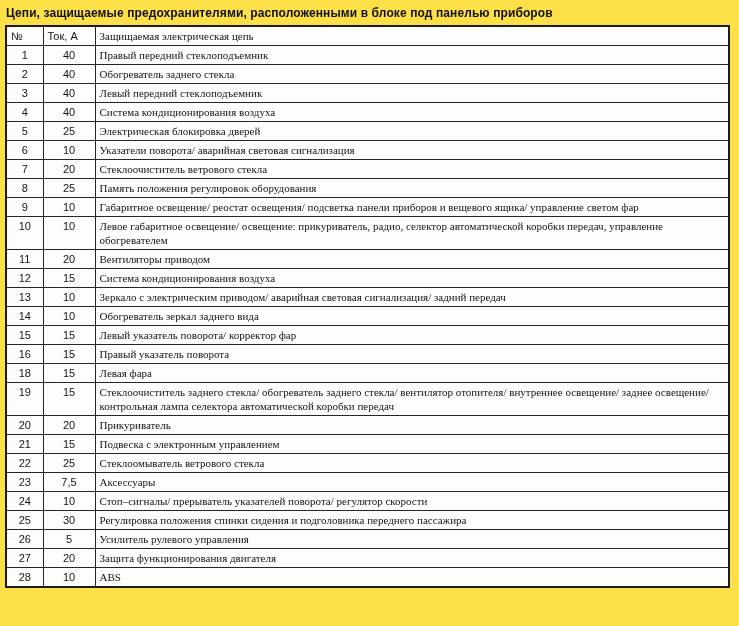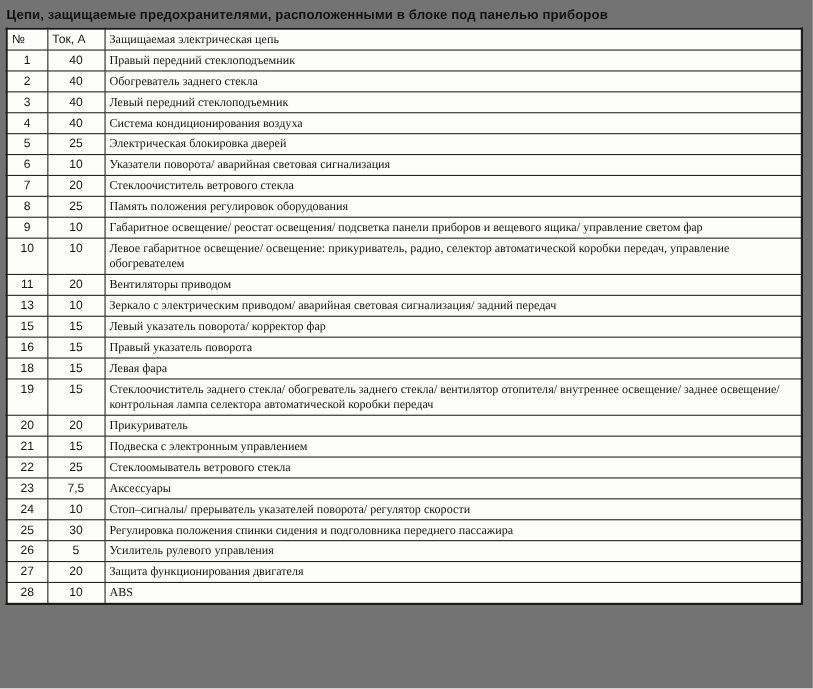--- a/index.html
+++ b/index.html
@@ -5,21 +5,21 @@
   * { box-sizing: border-box; margin: 0; padding: 0; }
   html, body {
     width: 739px;
     background: #fdfdfc;
     font-family: "Liberation Sans", sans-serif;
     color: #151515;
   }
   .page {
     width: 739px;
     height: 626px;
-    background: #737373;
+    background: #fde047;
     padding: 4px 6px 4px 5px;
   }
   .doc-title {
     font-size: 12px;
     font-weight: bold;
     letter-spacing: 0.1px;
     margin: 2px 0 5px 1px;
     color: #111;
   }
   table.fuse-table {
@@ -114,23 +114,33 @@
           <td class="cell-no">10</td>
           <td class="cell-amp">10</td>
           <td class="cell-circuit">Левое габаритное освещение/ освещение: прикуриватель, радио, селектор автоматической коробки передач, управление обогревателем</td>
         </tr>
         <tr>
           <td class="cell-no">11</td>
           <td class="cell-amp">20</td>
           <td class="cell-circuit">Вентиляторы приводом</td>
         </tr>
         <tr>
+          <td class="cell-no">12</td>
+          <td class="cell-amp">15</td>
+          <td class="cell-circuit">Система кондиционирования воздуха</td>
+        </tr>
+        <tr>
           <td class="cell-no">13</td>
           <td class="cell-amp">10</td>
           <td class="cell-circuit">Зеркало с электрическим приводом/ аварийная световая сигнализация/ задний передач</td>
+        </tr>
+        <tr>
+          <td class="cell-no">14</td>
+          <td class="cell-amp">10</td>
+          <td class="cell-circuit">Обогреватель зеркал заднего вида</td>
         </tr>
         <tr>
           <td class="cell-no">15</td>
           <td class="cell-amp">15</td>
           <td class="cell-circuit">Левый указатель поворота/ корректор фар</td>
         </tr>
         <tr>
           <td class="cell-no">16</td>
           <td class="cell-amp">15</td>
           <td class="cell-circuit">Правый указатель поворота</td>

